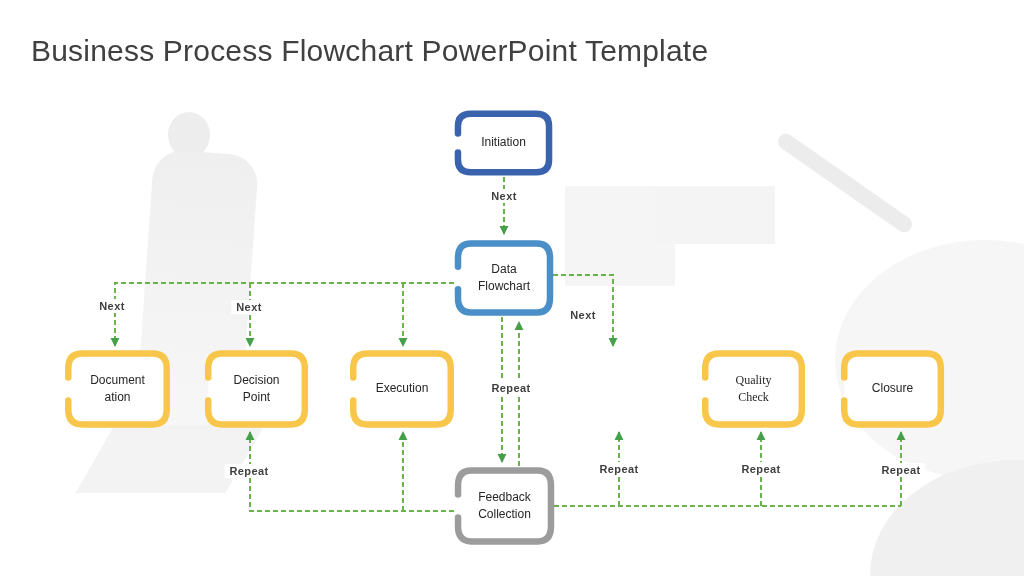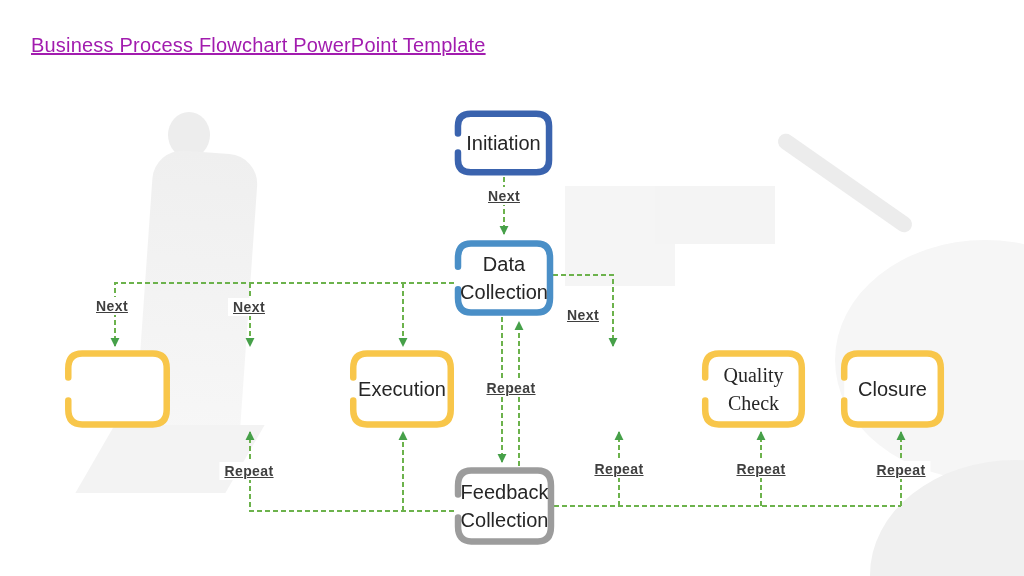--- a/index.html
+++ b/index.html
@@ -5,42 +5,42 @@
   html,body{margin:0;padding:0;background:#fff;}
   .stage{
     position:relative;width:1024px;height:576px;overflow:hidden;background:#ffffff;
     font-family:"Liberation Sans", sans-serif;
   }
   
   .ghost{position:absolute;z-index:0;}
   
   .title{
     position:absolute;left:31px;top:34px;z-index:3;
-    font-size:20px;color:#a21caf;letter-spacing:.2px;white-space:nowrap;text-decoration:underline;
+    font-size:30px;color:#404040;letter-spacing:.2px;white-space:nowrap;
   }
   
   .wires{position:absolute;left:0;top:0;z-index:1;}
   .conn{fill:none;stroke:#6cb24c;stroke-width:2;stroke-dasharray:5 3;}
   
   .node{position:absolute;z-index:2;display:flex;align-items:center;justify-content:center;text-align:center;}
   .node svg{position:absolute;left:0;top:0;width:100%;height:100%;overflow:visible;}
   .node .shape{fill:#ffffff;stroke-width:6.5;stroke-linecap:round;stroke-linejoin:round;}
   .c-navy .shape{stroke:#3a63ae;}
   .c-blue .shape{stroke:#4a8fc7;}
   .c-gold .shape{stroke:#f8c64a;}
   .c-gray .shape{stroke:#9c9c9c;}
   .node .lbl{
-    position:relative;z-index:1;font-size:20px;line-height:1.42;color:#262626;
+    position:relative;z-index:1;font-size:12px;line-height:1.42;color:#262626;
     white-space:pre-line;padding:0 6px;
   }
   
   .clabel{
     position:absolute;z-index:3;transform:translate(-50%,-50%);
-    background:#ffffff;padding:1px 5px;font-size:14px;font-weight:bold;
-    color:#3f3f3f;letter-spacing:.4px;white-space:nowrap;text-decoration:underline;
+    background:#ffffff;padding:1px 5px;font-size:11px;font-weight:bold;
+    color:#3f3f3f;letter-spacing:.4px;white-space:nowrap;
   }
 </style>
 </head>
 <body>
 
 <div class="stage">
 
   <div class="ghost" style="left:168px;top:112px;width:42px;height:46px;border-radius:50%;background:#ededed;"></div>
   <div class="ghost" style="left:143px;top:152px;width:105px;height:325px;border-radius:30px;background:linear-gradient(#efefef,#f8f8f8);transform:rotate(4deg);"></div>
   <div class="ghost" style="left:95px;top:425px;width:150px;height:68px;background:#f3f3f3;transform:skewX(-30deg);"></div>
@@ -78,29 +78,38 @@
       <path class="shape" vector-effect="non-scaling-stroke" d="M4 25 L4 17 Q4 4 17 4 L83 4 Q96 4 96 17 L96 53 Q96 66 83 66 L17 66 Q4 66 4 53 L4 45"></path>
     </svg>
     <span class="lbl">Initiation</span>
   </div>
 
   <div class="node c-blue" style="left:454px;top:239px;width:100px;height:78px;">
     <svg viewBox="0 0 100 70" preserveAspectRatio="none">
       <path class="shape" vector-effect="non-scaling-stroke" d="M4 25 L4 17 Q4 4 17 4 L83 4 Q96 4 96 17 L96 53 Q96 66 83 66 L17 66 Q4 66 4 53 L4 45"></path>
     </svg>
     <span class="lbl">Data
-Collection</span>
+Flowchart</span>
   </div>
 
   <div class="node c-gold" style="left:64px;top:349px;width:107px;height:80px;">
     <svg viewBox="0 0 100 70" preserveAspectRatio="none">
       <path class="shape" vector-effect="non-scaling-stroke" d="M4 25 L4 17 Q4 4 17 4 L83 4 Q96 4 96 17 L96 53 Q96 66 83 66 L17 66 Q4 66 4 53 L4 45"></path>
     </svg>
+    <span class="lbl">Document
+ation</span>
   </div>
 
+  <div class="node c-gold" style="left:204px;top:349px;width:105px;height:80px;">
+    <svg viewBox="0 0 100 70" preserveAspectRatio="none">
+      <path class="shape" vector-effect="non-scaling-stroke" d="M4 25 L4 17 Q4 4 17 4 L83 4 Q96 4 96 17 L96 53 Q96 66 83 66 L17 66 Q4 66 4 53 L4 45"></path>
+    </svg>
+    <span class="lbl">Decision
+Point</span>
+  </div>
 
   <div class="node c-gold" style="left:349px;top:349px;width:106px;height:80px;">
     <svg viewBox="0 0 100 70" preserveAspectRatio="none">
       <path class="shape" vector-effect="non-scaling-stroke" d="M4 25 L4 17 Q4 4 17 4 L83 4 Q96 4 96 17 L96 53 Q96 66 83 66 L17 66 Q4 66 4 53 L4 45"></path>
     </svg>
     <span class="lbl">Execution</span>
   </div>
 
 
   <div class="node c-gold" style="left:701px;top:349px;width:105px;height:80px;font-family:Liberation Serif, serif;">

